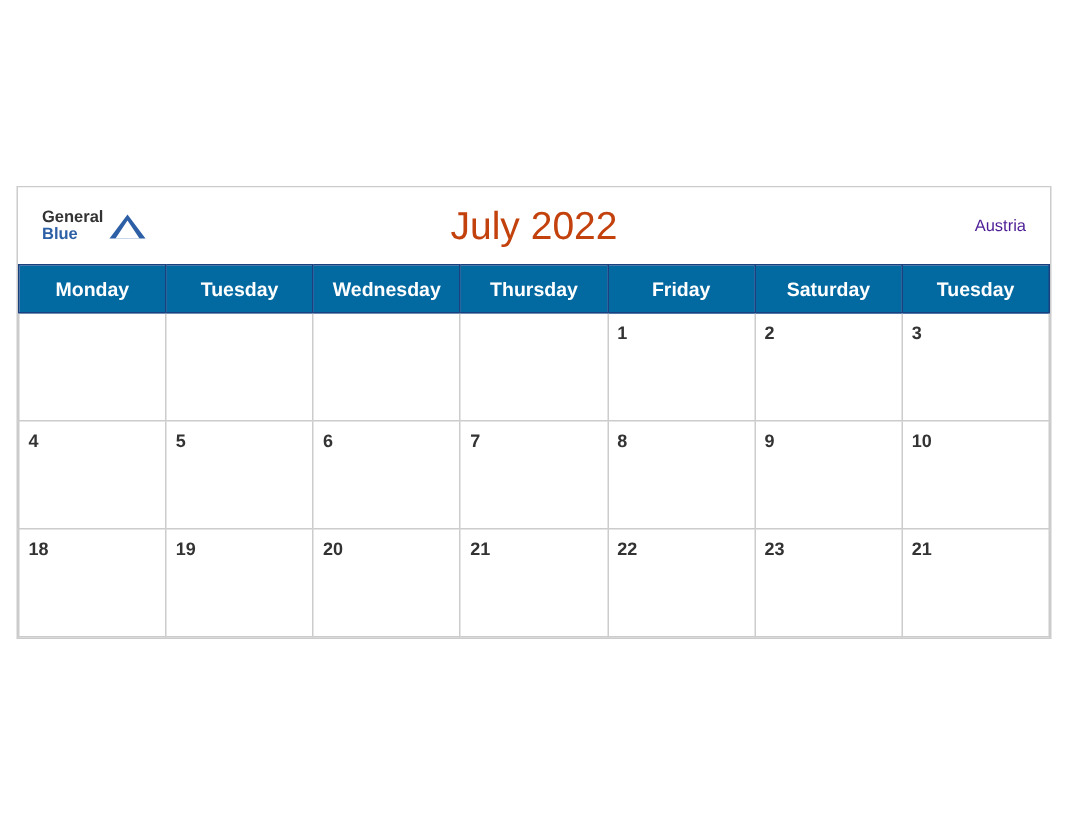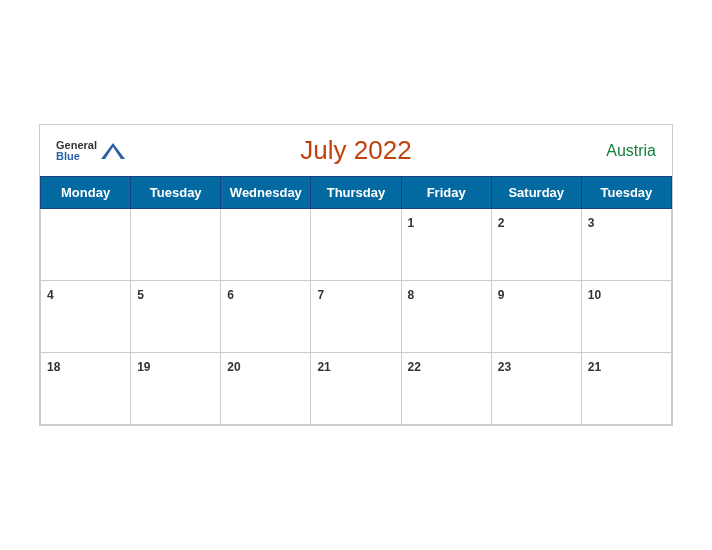--- a/index.html
+++ b/index.html
@@ -6,21 +6,21 @@
     body {
       font-family: Arial, sans-serif;
       background: #fff;
       display: flex;
       justify-content: center;
       align-items: center;
       width: 712px;
       min-height: 550px;
     }
     .calendar-wrapper {
-      width: 634px;
+      width: 690px;
       margin: 4px auto;
       border: 1px solid #ccc;
     }
     .calendar-header {
       display: flex;
       align-items: center;
       justify-content: center;
       padding: 10px 16px;
       position: relative;
       background: #fff;
@@ -54,22 +54,22 @@
       font-size: 26px;
       color: #c2410c;
       font-weight: normal;
       text-align: right;
     }
     .country-label {
       position: absolute;
       right: 16px;
       top: 50%;
       transform: translateY(-50%);
-      font-size: 16px;
-      color: #15803d;
+      font-size: 11px;
+      color: #4c1d95;
     }
     .calendar-grid {
       width: 100%;
       border-collapse: collapse;
     }
     .calendar-grid th {
       background-color: #0369a1;
       color: #fff;
       text-align: center;
       padding: 8px 4px;

